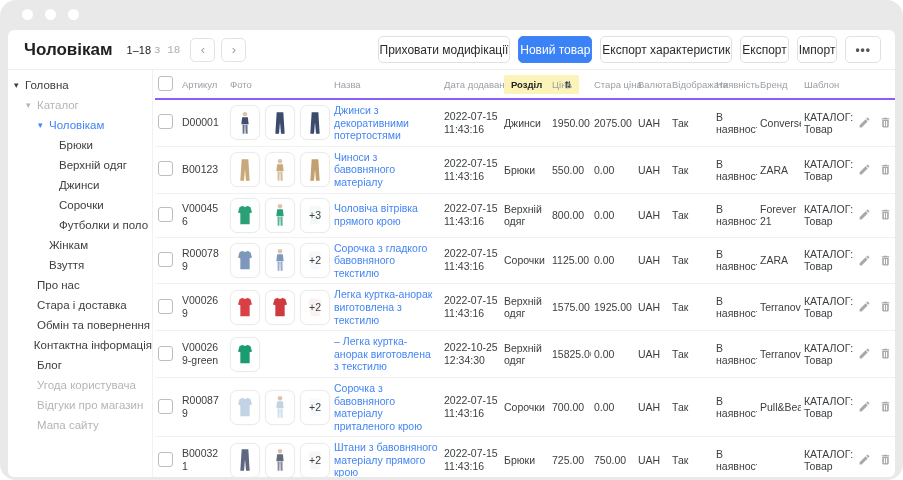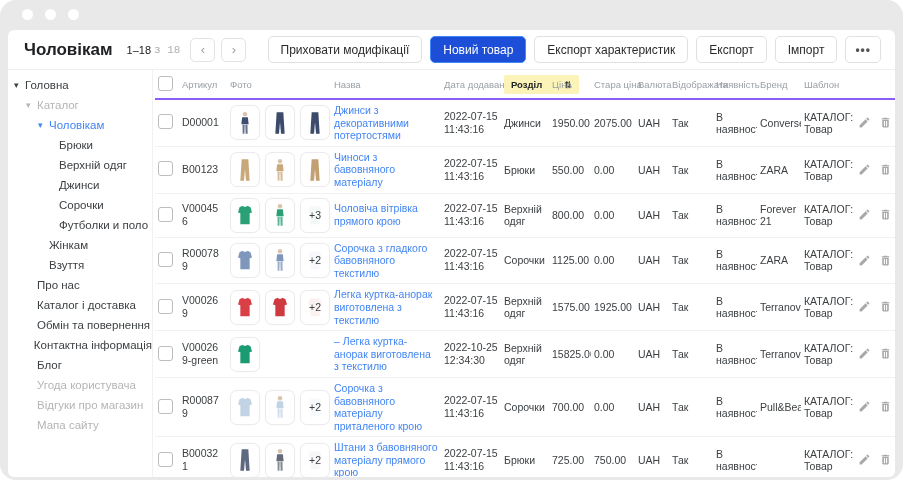--- a/index.html
+++ b/index.html
@@ -7,22 +7,22 @@
   .frame{position:absolute;inset:0;background:#e9e9e9;border-radius:16px;overflow:hidden;}
   .dots{position:absolute;top:9px;left:22px;display:flex;gap:12px;}
   .dot{width:11px;height:11px;border-radius:50%;background:#fff;}
   .window{position:absolute;left:8px;right:8px;top:30px;bottom:3px;background:#fff;border-radius:6px;overflow:hidden;display:flex;flex-direction:column;}
   .app-header{height:39px;flex:0 0 39px;display:flex;align-items:center;padding:0 14px;border-bottom:1px solid #efefef;}
   .title{font-size:17px;font-weight:700;color:#202124;margin:0 14px 0 2px;}
   .pag{font-size:11px;color:#202124;font-weight:400;margin-right:3px;}
   .pag-of{font-size:11px;color:#b0b0b0;margin-right:10px;font-family:Liberation Mono, monospace;}
   .pg-btn{width:25px;height:24px;border:1px solid #e3e3e3;border-radius:5px;background:#fff;color:#9e9e9e;font-size:13px;line-height:22px;text-align:center;margin-right:6px;cursor:pointer;padding:0;}
   .toolbar{margin-left:auto;display:flex;gap:8px;align-items:center;}
-  .tbtn{height:27px;padding:0 12px;background:#fff;border:1px solid #e0e0e0;border-radius:5px;font-size:12px;color:#2b2b2b;font-family:"Liberation Sans",sans-serif;cursor:pointer;white-space:nowrap;}
-  .tbtn.primary{background:#1d4ed8;border-color:#4285f4;color:#fff;}
+  .tbtn{height:27px;padding:0 1px;background:#fff;border:1px solid #e0e0e0;border-radius:5px;font-size:12px;color:#2b2b2b;font-family:"Liberation Sans",sans-serif;cursor:pointer;white-space:nowrap;}
+  .tbtn.primary{background:#3b82f6;border-color:#4285f4;color:#fff;}
   .tbtn.more{padding:0 9px;letter-spacing:1px;font-weight:700;color:#555;}
   .content{flex:1;display:flex;overflow:hidden;}
   .sidebar{width:144px;flex:0 0 144px;padding-top:5px;overflow:hidden;}
   .nav-item{height:20px;display:flex;align-items:center;font-size:11.5px;color:#3c4043;cursor:pointer;white-space:nowrap;}
   .nav-item .chev{display:inline-block;width:11px;font-size:9px;color:inherit;text-align:left;}
   .nav-item.muted{color:#b5b5b5;}
   .nav-item.active{color:#4285f4;}
   .lvl0{padding-left:6px;} .lvl1{padding-left:18px;} .lvl2{padding-left:30px;} .lvl3{padding-left:40px;}
   .table-wrap{flex:1;border-left:1px solid #f1f1f1;overflow:hidden;padding-left:2px;}
   table{border-collapse:collapse;table-layout:fixed;width:740px;}
@@ -110,21 +110,21 @@
           <div class="nav-item lvl2">
             <span class="chev"></span>
             <span>Взуття</span>
           </div>
           <div class="nav-item lvl1">
             <span class="chev"></span>
             <span>Про нас</span>
           </div>
           <div class="nav-item lvl1">
             <span class="chev"></span>
-            <span>Каталог і доставка</span>
+            <span>Стара і доставка</span>
           </div>
           <div class="nav-item lvl1">
             <span class="chev"></span>
             <span>Обмін та повернення</span>
           </div>
           <div class="nav-item lvl1">
             <span class="chev"></span>
             <span>Контактна інформація</span>
           </div>
           <div class="nav-item lvl1">

